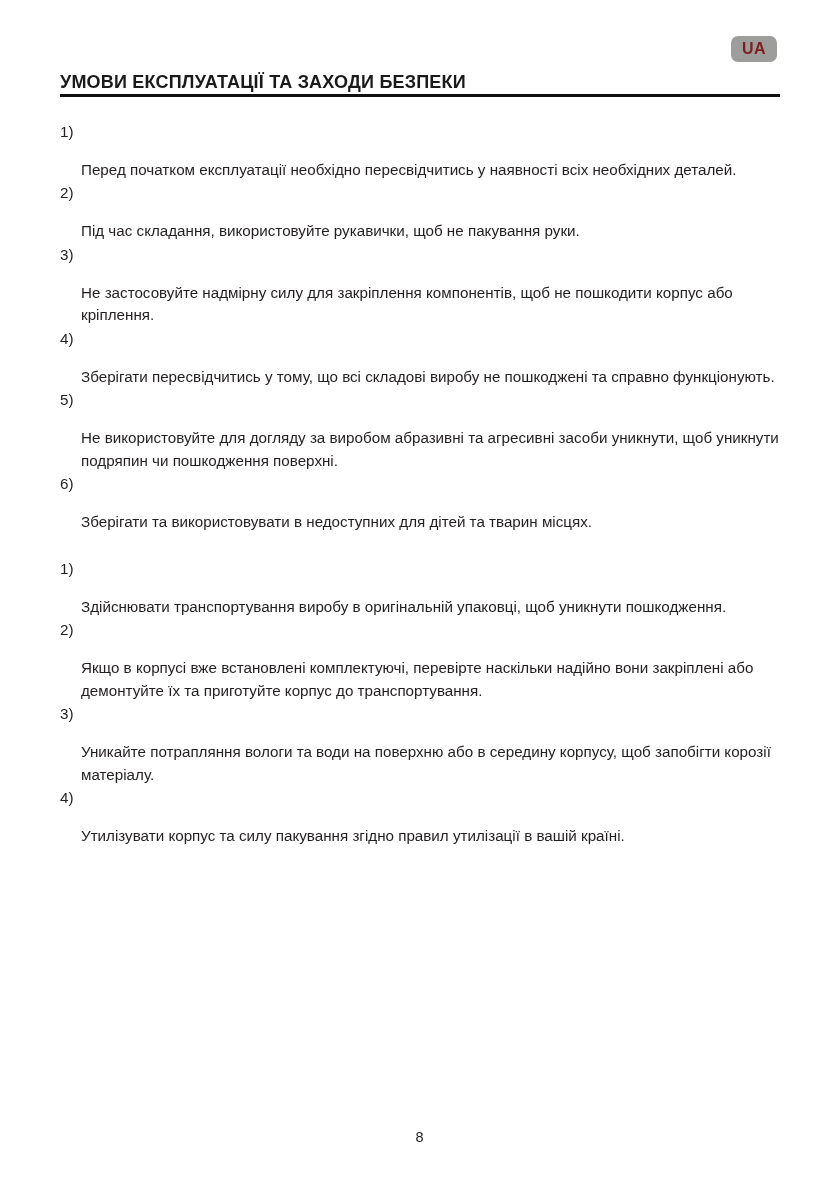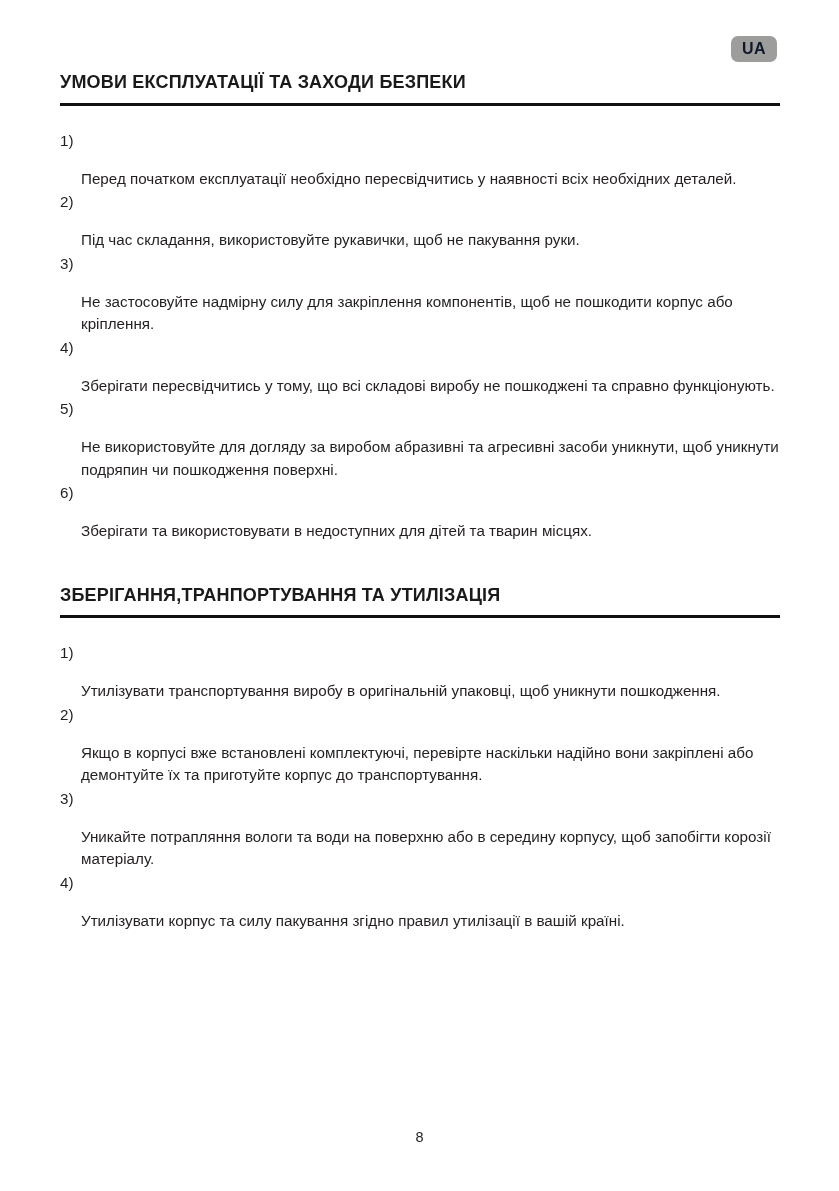--- a/index.html
+++ b/index.html
@@ -15,38 +15,38 @@
     font-family: "Liberation Sans", sans-serif;
     color: #231f20;
     overflow: hidden;
     box-sizing: border-box;
   }
   .lang-badge {
     position: absolute;
     top: 36px;
     right: 62px;
     background: #9d9d9c;
-    color: #0f172a;
+    color: #7f1d1d;
     font-weight: 700;
     font-size: 16px;
     padding: 4px 11px;
     border-radius: 7px;
     letter-spacing: 0.5px;
   }
   .content {
     padding: 72px 59px 0 60px;
   }
   .section-title {
     margin: 0;
     font-size: 18px;
     line-height: 1.2;
     font-weight: 700;
     color: #1a1a1a;
     letter-spacing: 0.2px;
-    padding-bottom: 9px;
+    padding-bottom: 0;
     border-bottom: 3.5px solid #111111;
   }
   .section-title.second {
     margin-top: 42px;
   }
   .list {
     margin-top: 24px;
     font-size: 15.2px;
     line-height: 1.48;
   }
@@ -102,26 +102,25 @@
       <div class="list-item">
         <span class="num">5)</span>
         <span class="txt">Не використовуйте для догляду за виробом абразивні та агресивні засоби уникнути, щоб уникнути подряпин чи пошкодження поверхні.</span>
       </div>
       <div class="list-item">
         <span class="num">6)</span>
         <span class="txt">Зберігати та використовувати в недоступних для дітей та тварин місцях.</span>
       </div>
     </div>
 
-    <h1 class="section-title second">ЗБЕРІГАННЯ,ТРАНПОРТУВАННЯ ТА УТИЛІЗАЦІЯ</h1>
 
     <div class="list">
       <div class="list-item">
         <span class="num">1)</span>
-        <span class="txt">Утилізувати транспортування виробу в оригінальній упаковці, щоб уникнути пошкодження.</span>
+        <span class="txt">Здійснювати транспортування виробу в оригінальній упаковці, щоб уникнути пошкодження.</span>
       </div>
       <div class="list-item">
         <span class="num">2)</span>
         <span class="txt">Якщо в корпусі вже встановлені комплектуючі, перевірте наскільки надійно вони закріплені або демонтуйте їх та приготуйте корпус до транспортування.</span>
       </div>
       <div class="list-item">
         <span class="num">3)</span>
         <span class="txt">Уникайте потрапляння вологи та води на поверхню або в середину корпусу, щоб запобігти корозії матеріалу.</span>
       </div>
       <div class="list-item">

